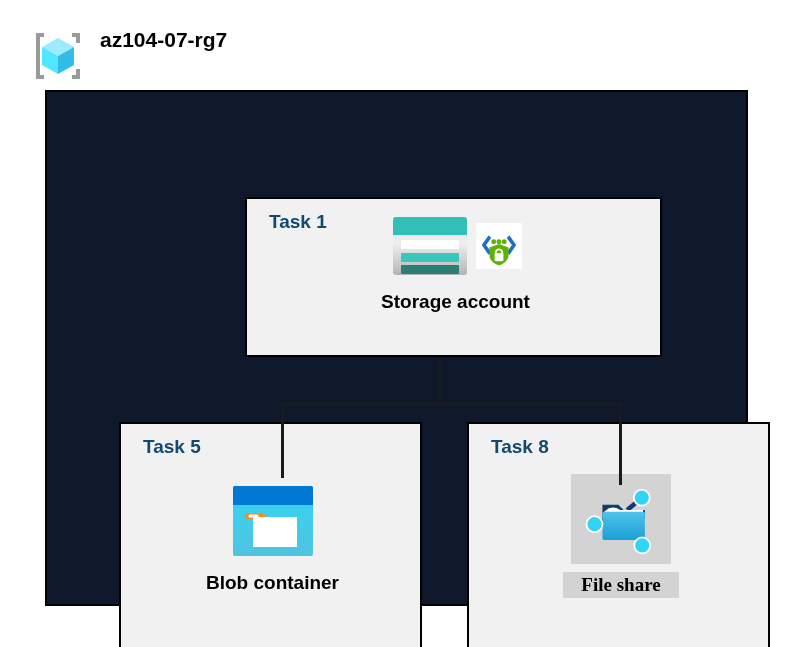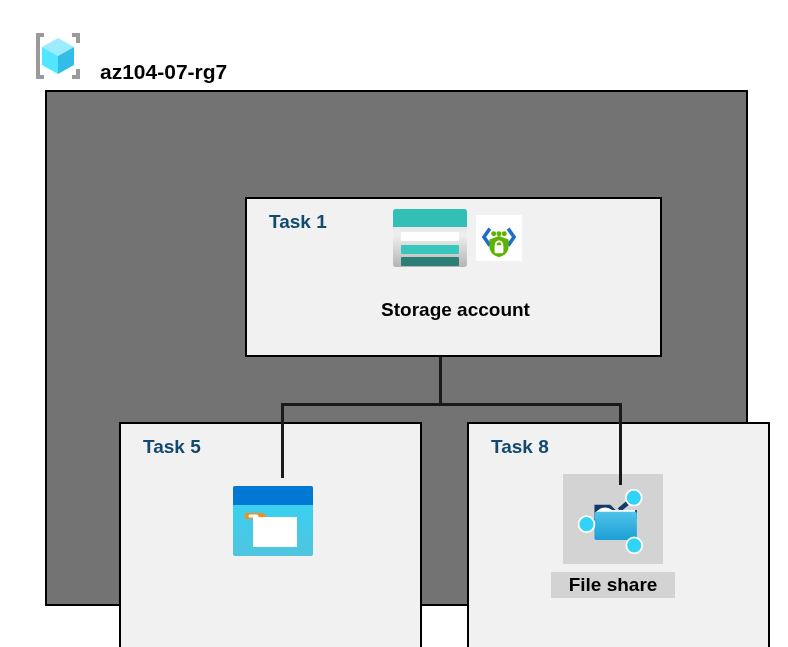--- a/index.html
+++ b/index.html
@@ -14,21 +14,21 @@
     font-family: "Liberation Sans", sans-serif;
     overflow: hidden;
   }
 
   
   #rg-header {
     position: absolute;
     left: 30px;
     top: 28px;
     display: flex;
-    align-items: flex-end;
+    align-items: flex-start;
     gap: 14px;
   }
   #rg-icon {
     width: 56px;
     height: 56px;
     flex: 0 0 auto;
   }
   #rg-title {
     font-size: 21px;
     font-weight: bold;
@@ -38,21 +38,21 @@
   }
 
   
   #rg-container {
     position: absolute;
     left: 45px;
     top: 90px;
     width: 703px;
     height: 516px;
     border: 2px solid #000000;
-    background: #737373;
+    background: #0f172a;
     box-sizing: border-box;
   }
 
   
   .task-box {
     position: absolute;
     border: 2px solid #000000;
     background: #f1f1f1;
     box-sizing: border-box;
   }
@@ -86,23 +86,23 @@
   .node-caption {
     font-size: 19px;
     font-weight: bold;
     color: #000000;
     white-space: nowrap;
     margin-top: 8px;
     padding: 2px 18px;
   }
   .node-caption.shaded { background: #d3d3d3; }
 
-  #task1-node { left: 96px; top: 8px; width: 225px; gap: 16px; }
+  #task1-node { left: 96px; top: 16px; width: 225px; }
   #task2-node { left: 55px; top: 60px; width: 193px; }
-  #task3-node { left: 44px; top: 50px; width: 200px; }
+  #task3-node { left: 52px; top: 50px; width: 200px; font-family: Liberation Serif, serif; }
 
   .icon-plate {
     background: #d3d3d3;
     padding: 6px 12px 4px 12px;
     display: flex;
     align-items: center;
     justify-content: center;
   }
 
   
@@ -207,20 +207,21 @@
             <rect x="2" y="15" width="80" height="6" fill="#0078d4"></rect>
 
             <path d="M14 29 L32 29 L38 35 L14 35 Z" fill="#f78d1e"></path>
             <rect x="17.5" y="30.5" width="10" height="3" rx="1.5" fill="#ffffff"></rect>
 
             <rect x="22" y="33" width="44" height="30" fill="#ffffff"></rect>
           </svg>
         </span>
 
       </span>
+      <span class="node-caption">Blob container</span>
     </div>
   </div>
 
   <div id="task3-box" class="task-box">
     <span class="task-label">Task 8</span>
 
     <div id="task3-node" class="node">
       <span class="node-icons icon-plate">
 
         <span>

